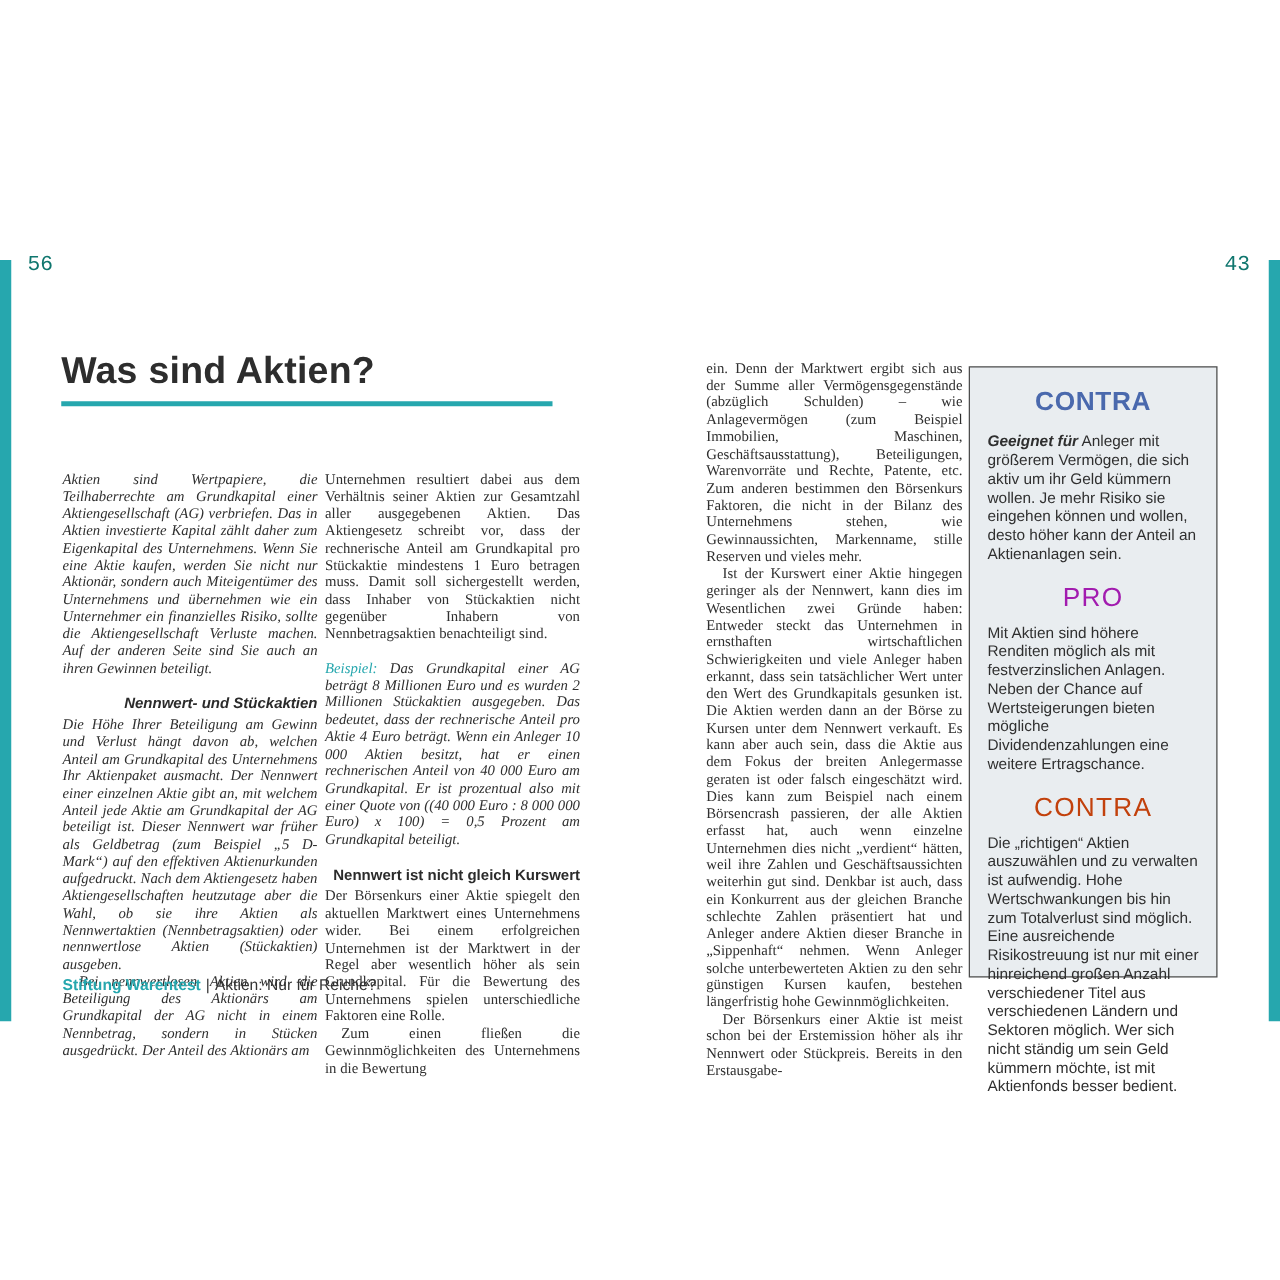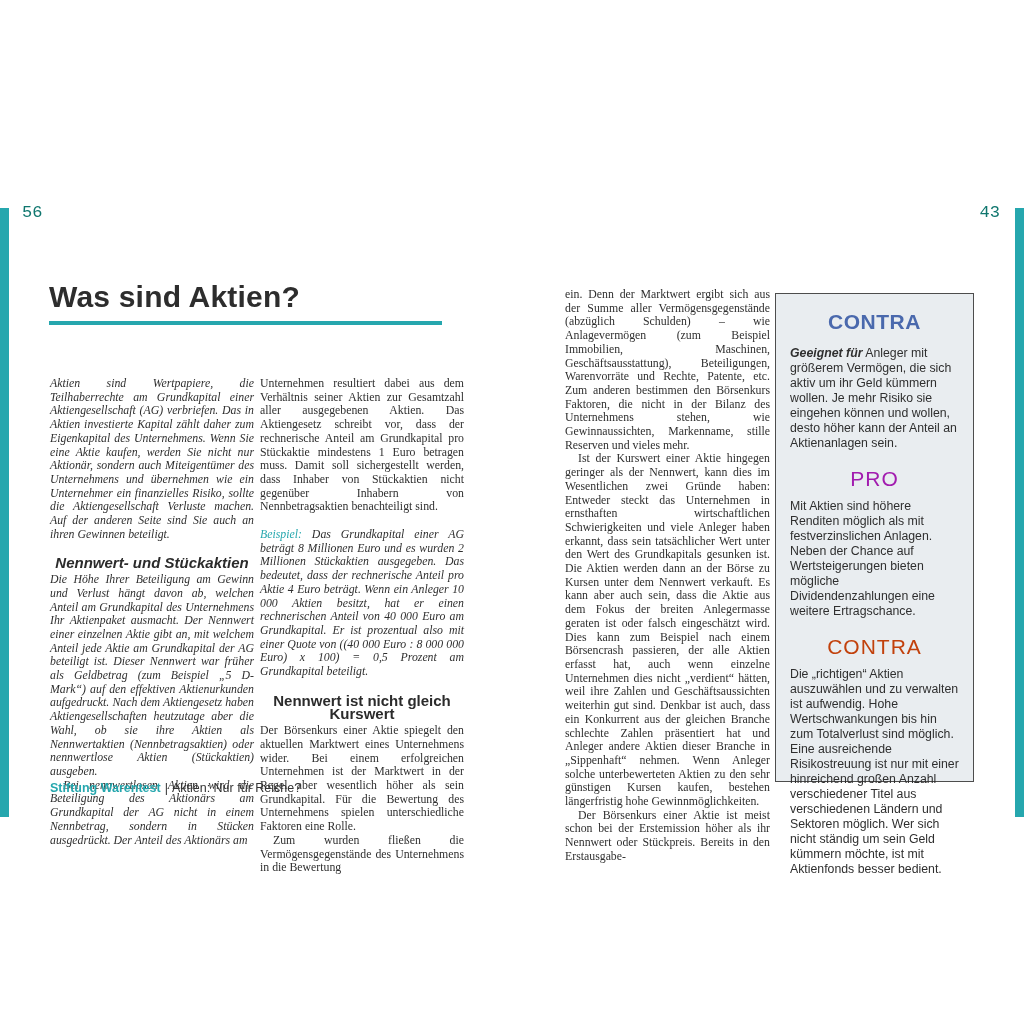--- a/index.html
+++ b/index.html
@@ -74,25 +74,25 @@
     hyphens: auto;
   }
   .col1 { left: 50px;  top: 377px; font-style: italic; }
   .col2 { left: 260px; top: 377px; }
   .col3 { left: 565px; top: 288px; width: 205px; }
 
   .col p { margin: 0; }
   .col p.indent { text-indent: 13px; }
   .col h2 {
     margin: 15px 0 3px 0;
-    font-size: 15px;
+    font-size: 12px;
     font-weight: bold;
     font-family: "Liberation Sans", sans-serif;
     color: #2b2b2b;
-    text-align: center;
+    text-align: right;
   }
   .example {
     margin-top: 14px !important;
     font-style: italic;
   }
   .example .example-label {
     color: #26a7ae;
     font-style: italic;
   }
 
@@ -168,21 +168,21 @@
     <h2>Nennwert- und Stückaktien</h2>
     <p>Die Höhe Ihrer Beteiligung am Gewinn und Verlust hängt davon ab, welchen Anteil am Grundkapital des Unternehmens Ihr Aktienpaket ausmacht. Der Nennwert einer einzelnen Aktie gibt an, mit welchem Anteil jede Aktie am Grundkapital der AG beteiligt ist. Dieser Nennwert war früher als Geldbetrag (zum Beispiel „5 D-Mark“) auf den effektiven Aktienurkunden aufgedruckt. Nach dem Aktiengesetz haben Aktiengesellschaften heutzutage aber die Wahl, ob sie ihre Aktien als Nennwertaktien (Nennbetragsaktien) oder nennwertlose Aktien (Stückaktien) ausgeben.</p>
     <p class="indent">Bei nennwertlosen Aktien wird die Beteiligung des Aktionärs am Grundkapital der AG nicht in einem Nennbetrag, sondern in Stücken ausgedrückt. Der Anteil des Aktionärs am</p>
   </div>
 
   <div class="col col2">
     <p>Unternehmen resultiert dabei aus dem Verhältnis seiner Aktien zur Gesamtzahl aller ausgegebenen Aktien. Das Aktiengesetz schreibt vor, dass der rechnerische Anteil am Grundkapital pro Stückaktie mindestens 1 Euro betragen muss. Damit soll sichergestellt werden, dass Inhaber von Stückaktien nicht gegenüber Inhabern von Nennbetragsaktien benachteiligt sind.</p>
     <p class="example"><span class="example-label">Beispiel:</span><span> Das Grundkapital einer AG beträgt 8 Millionen Euro und es wurden 2 Millionen Stückaktien ausgegeben. Das bedeutet, dass der rechnerische Anteil pro Aktie 4 Euro beträgt. Wenn ein Anleger 10 000 Aktien besitzt, hat er einen rechnerischen Anteil von 40 000 Euro am Grundkapital. Er ist prozentual also mit einer Quote von ((40 000 Euro : 8 000 000 Euro) x 100) = 0,5 Prozent am Grundkapital beteiligt.</span></p>
     <h2>Nennwert ist nicht gleich Kurswert</h2>
     <p>Der Börsenkurs einer Aktie spiegelt den aktuellen Marktwert eines Unternehmens wider. Bei einem erfolgreichen Unternehmen ist der Marktwert in der Regel aber wesentlich höher als sein Grundkapital. Für die Bewertung des Unternehmens spielen unterschiedliche Faktoren eine Rolle.</p>
-    <p class="indent">Zum wurden fließen die Vermögensgegenstände des Unternehmens in die Bewertung</p>
+    <p class="indent">Zum einen fließen die Gewinnmöglichkeiten des Unternehmens in die Bewertung</p>
   </div>
 
   <div class="col col3">
     <p>ein. Denn der Marktwert ergibt sich aus der Summe aller Vermögensgegenstände (abzüglich Schulden) – wie Anlagevermögen (zum Beispiel Immobilien, Maschinen, Geschäftsausstattung), Beteiligungen, Warenvorräte und Rechte, Patente, etc. Zum anderen bestimmen den Börsenkurs Faktoren, die nicht in der Bilanz des Unternehmens stehen, wie Gewinnaussichten, Markenname, stille Reserven und vieles mehr.</p>
     <p class="indent">Ist der Kurswert einer Aktie hingegen geringer als der Nennwert, kann dies im Wesentlichen zwei Gründe haben: Entweder steckt das Unternehmen in ernsthaften wirtschaftlichen Schwierigkeiten und viele Anleger haben erkannt, dass sein tatsächlicher Wert unter den Wert des Grundkapitals gesunken ist. Die Aktien werden dann an der Börse zu Kursen unter dem Nennwert verkauft. Es kann aber auch sein, dass die Aktie aus dem Fokus der breiten Anlegermasse geraten ist oder falsch eingeschätzt wird. Dies kann zum Beispiel nach einem Börsencrash passieren, der alle Aktien erfasst hat, auch wenn einzelne Unternehmen dies nicht „verdient“ hätten, weil ihre Zahlen und Geschäftsaussichten weiterhin gut sind. Denkbar ist auch, dass ein Konkurrent aus der gleichen Branche schlechte Zahlen präsentiert hat und Anleger andere Aktien dieser Branche in „Sippenhaft“ nehmen. Wenn Anleger solche unterbewerteten Aktien zu den sehr günstigen Kursen kaufen, bestehen längerfristig hohe Gewinnmöglichkeiten.</p>
     <p class="indent">Der Börsenkurs einer Aktie ist meist schon bei der Erstemission höher als ihr Nennwert oder Stückpreis. Bereits in den Erstausgabe-</p>
   </div>
 
   <div class="infobox">
     <div class="box-title">CONTRA</div>

